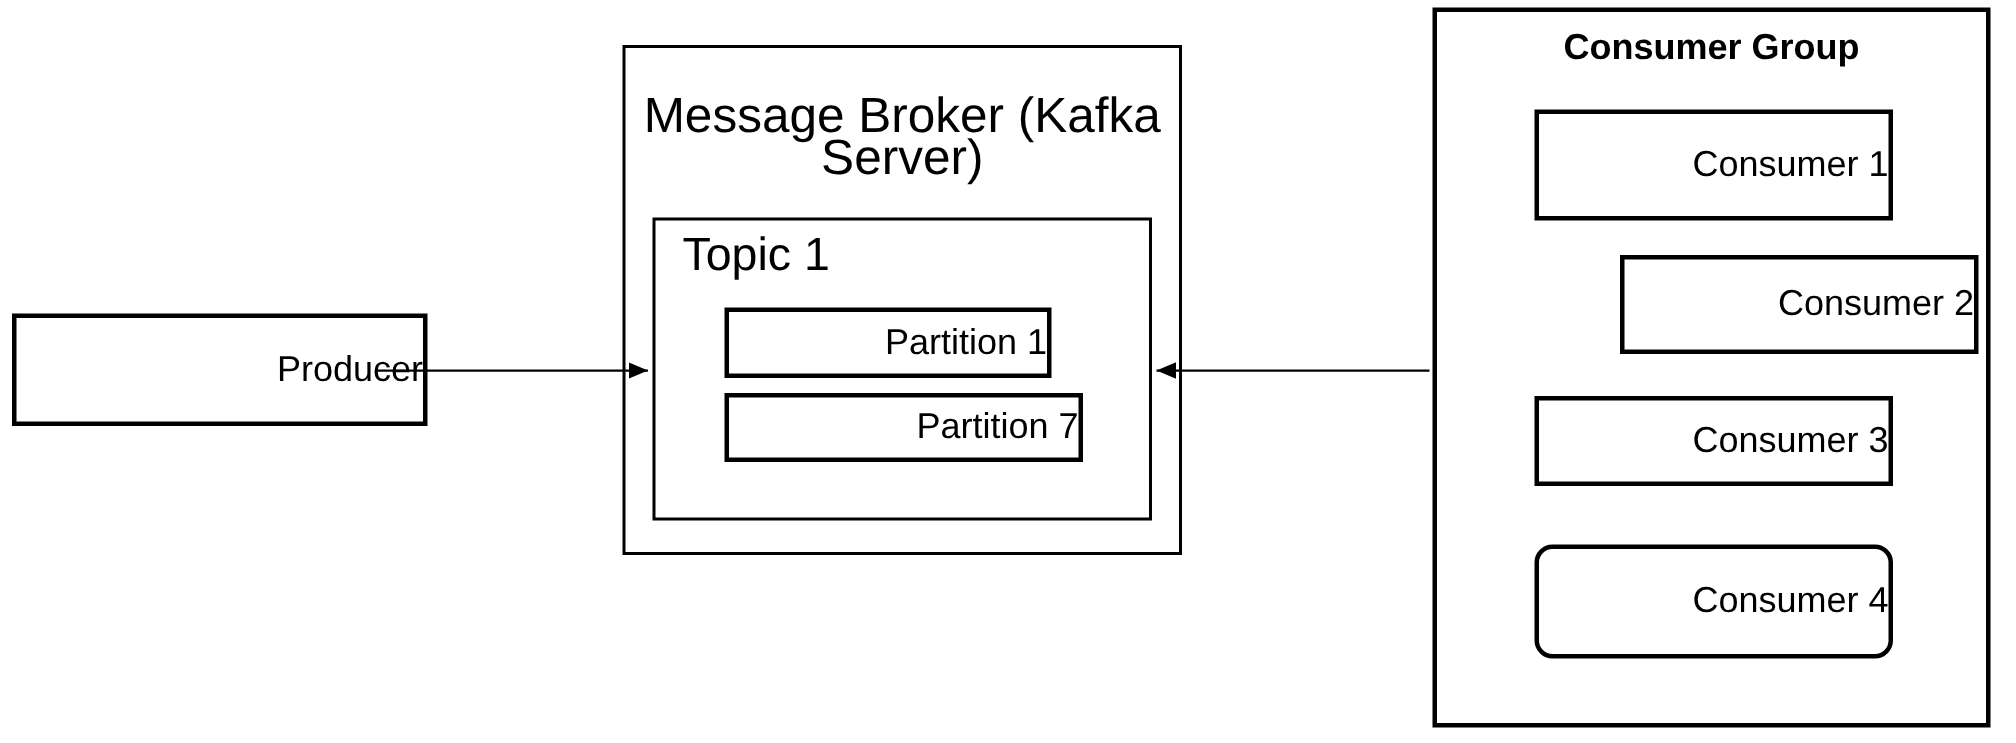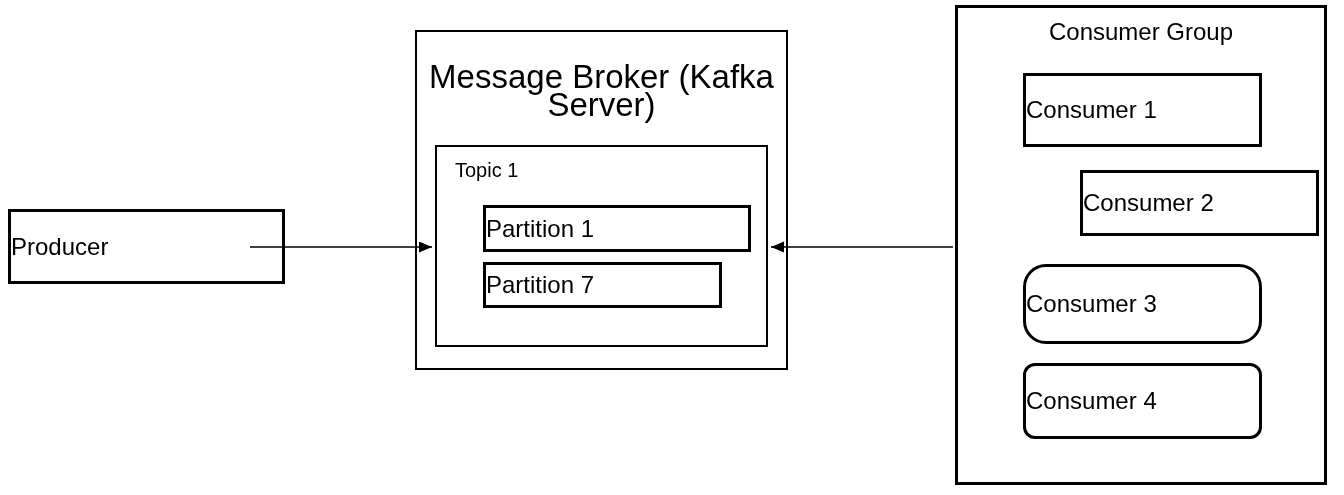--- a/index.html
+++ b/index.html
@@ -20,21 +20,21 @@
     box-sizing: border-box;
     background: #ffffff;
     border: 3px solid #000000;
   }
   .box.thin {
     border-width: 2px;
   }
   .center-label {
     display: flex;
     align-items: center;
-    justify-content: flex-start;
+    justify-content: flex-end;
     font-size: 24px;
     text-align: center;
   }
   
   #producer { left: 8px; top: 209px; width: 277px; height: 75px; }
 
   
   #broker { left: 415px; top: 30px; width: 373px; height: 340px; background: transparent; }
   #broker-title {
     position: absolute;
@@ -45,42 +45,43 @@
     font-size: 33px;
     line-height: 28px;
   }
 
   
   #topic { left: 435px; top: 145px; width: 333px; height: 202px; background: transparent; }
   #topic-label {
     position: absolute;
     left: 455px;
     top: 156px;
-    font-size: 20px;
+    font-size: 31px;
     line-height: 28px;
   }
 
   
-  #partition-1 { left: 483px; top: 205px; width: 268px; height: 47px; }
+  #partition-1 { left: 483px; top: 205px; width: 218px; height: 47px; }
   #partition-2 { left: 483px; top: 262px; width: 239px; height: 46px; }
 
   
   #consumer-group { left: 955px; top: 5px; width: 372px; height: 480px; background: transparent; }
   #consumer-group-title {
     position: absolute;
     left: 955px;
     top: 18px;
     width: 372px;
     text-align: center;
     font-size: 24px;
     line-height: 28px;
+    font-weight: bold;
   }
   #consumer-1 { left: 1023px; top: 73px;  width: 239px; height: 74px; }
   #consumer-2 { left: 1080px; top: 170px; width: 239px; height: 66px; }
-  #consumer-3 { left: 1023px; top: 264px; width: 239px; height: 80px; border-radius: 23px; }
+  #consumer-3 { left: 1023px; top: 264px; width: 239px; height: 60px; }
   #consumer-4 { left: 1023px; top: 363px; width: 239px; height: 76px; border-radius: 12px; }
 
   
   #arrow-layer {
     position: absolute;
     left: 0;
     top: 0;
     width: 1344px;
     height: 495px;
     pointer-events: none;

